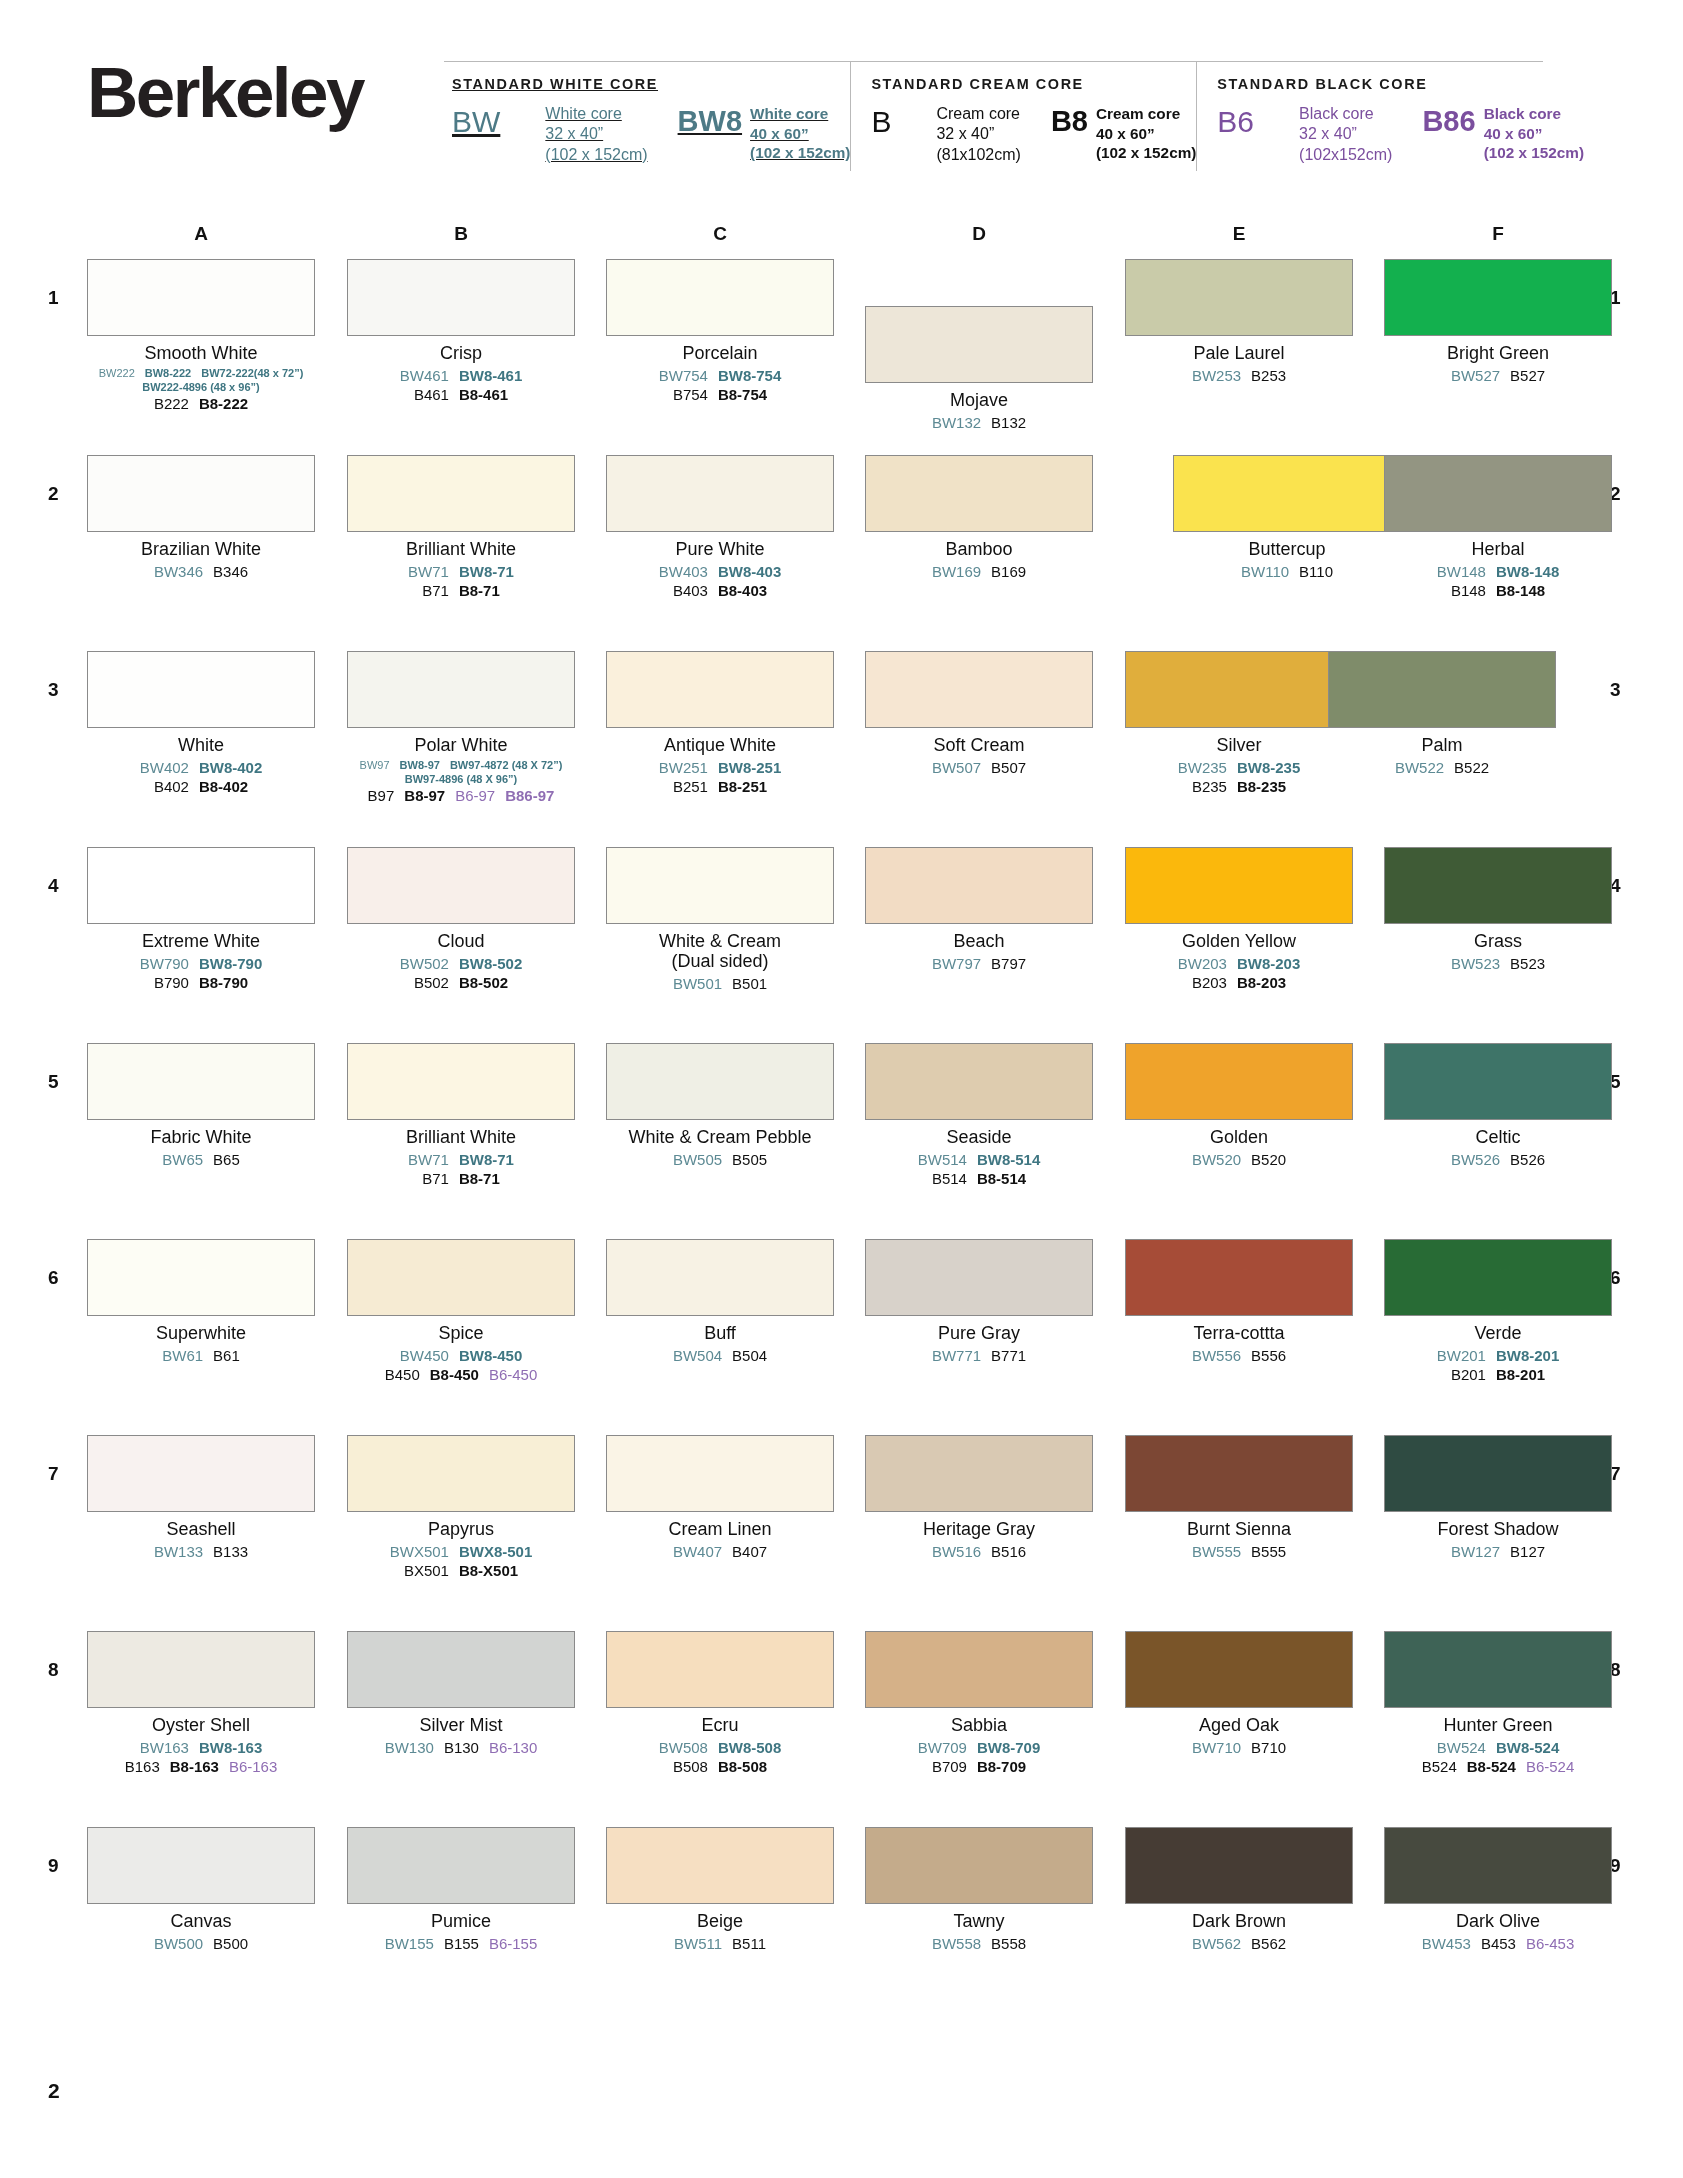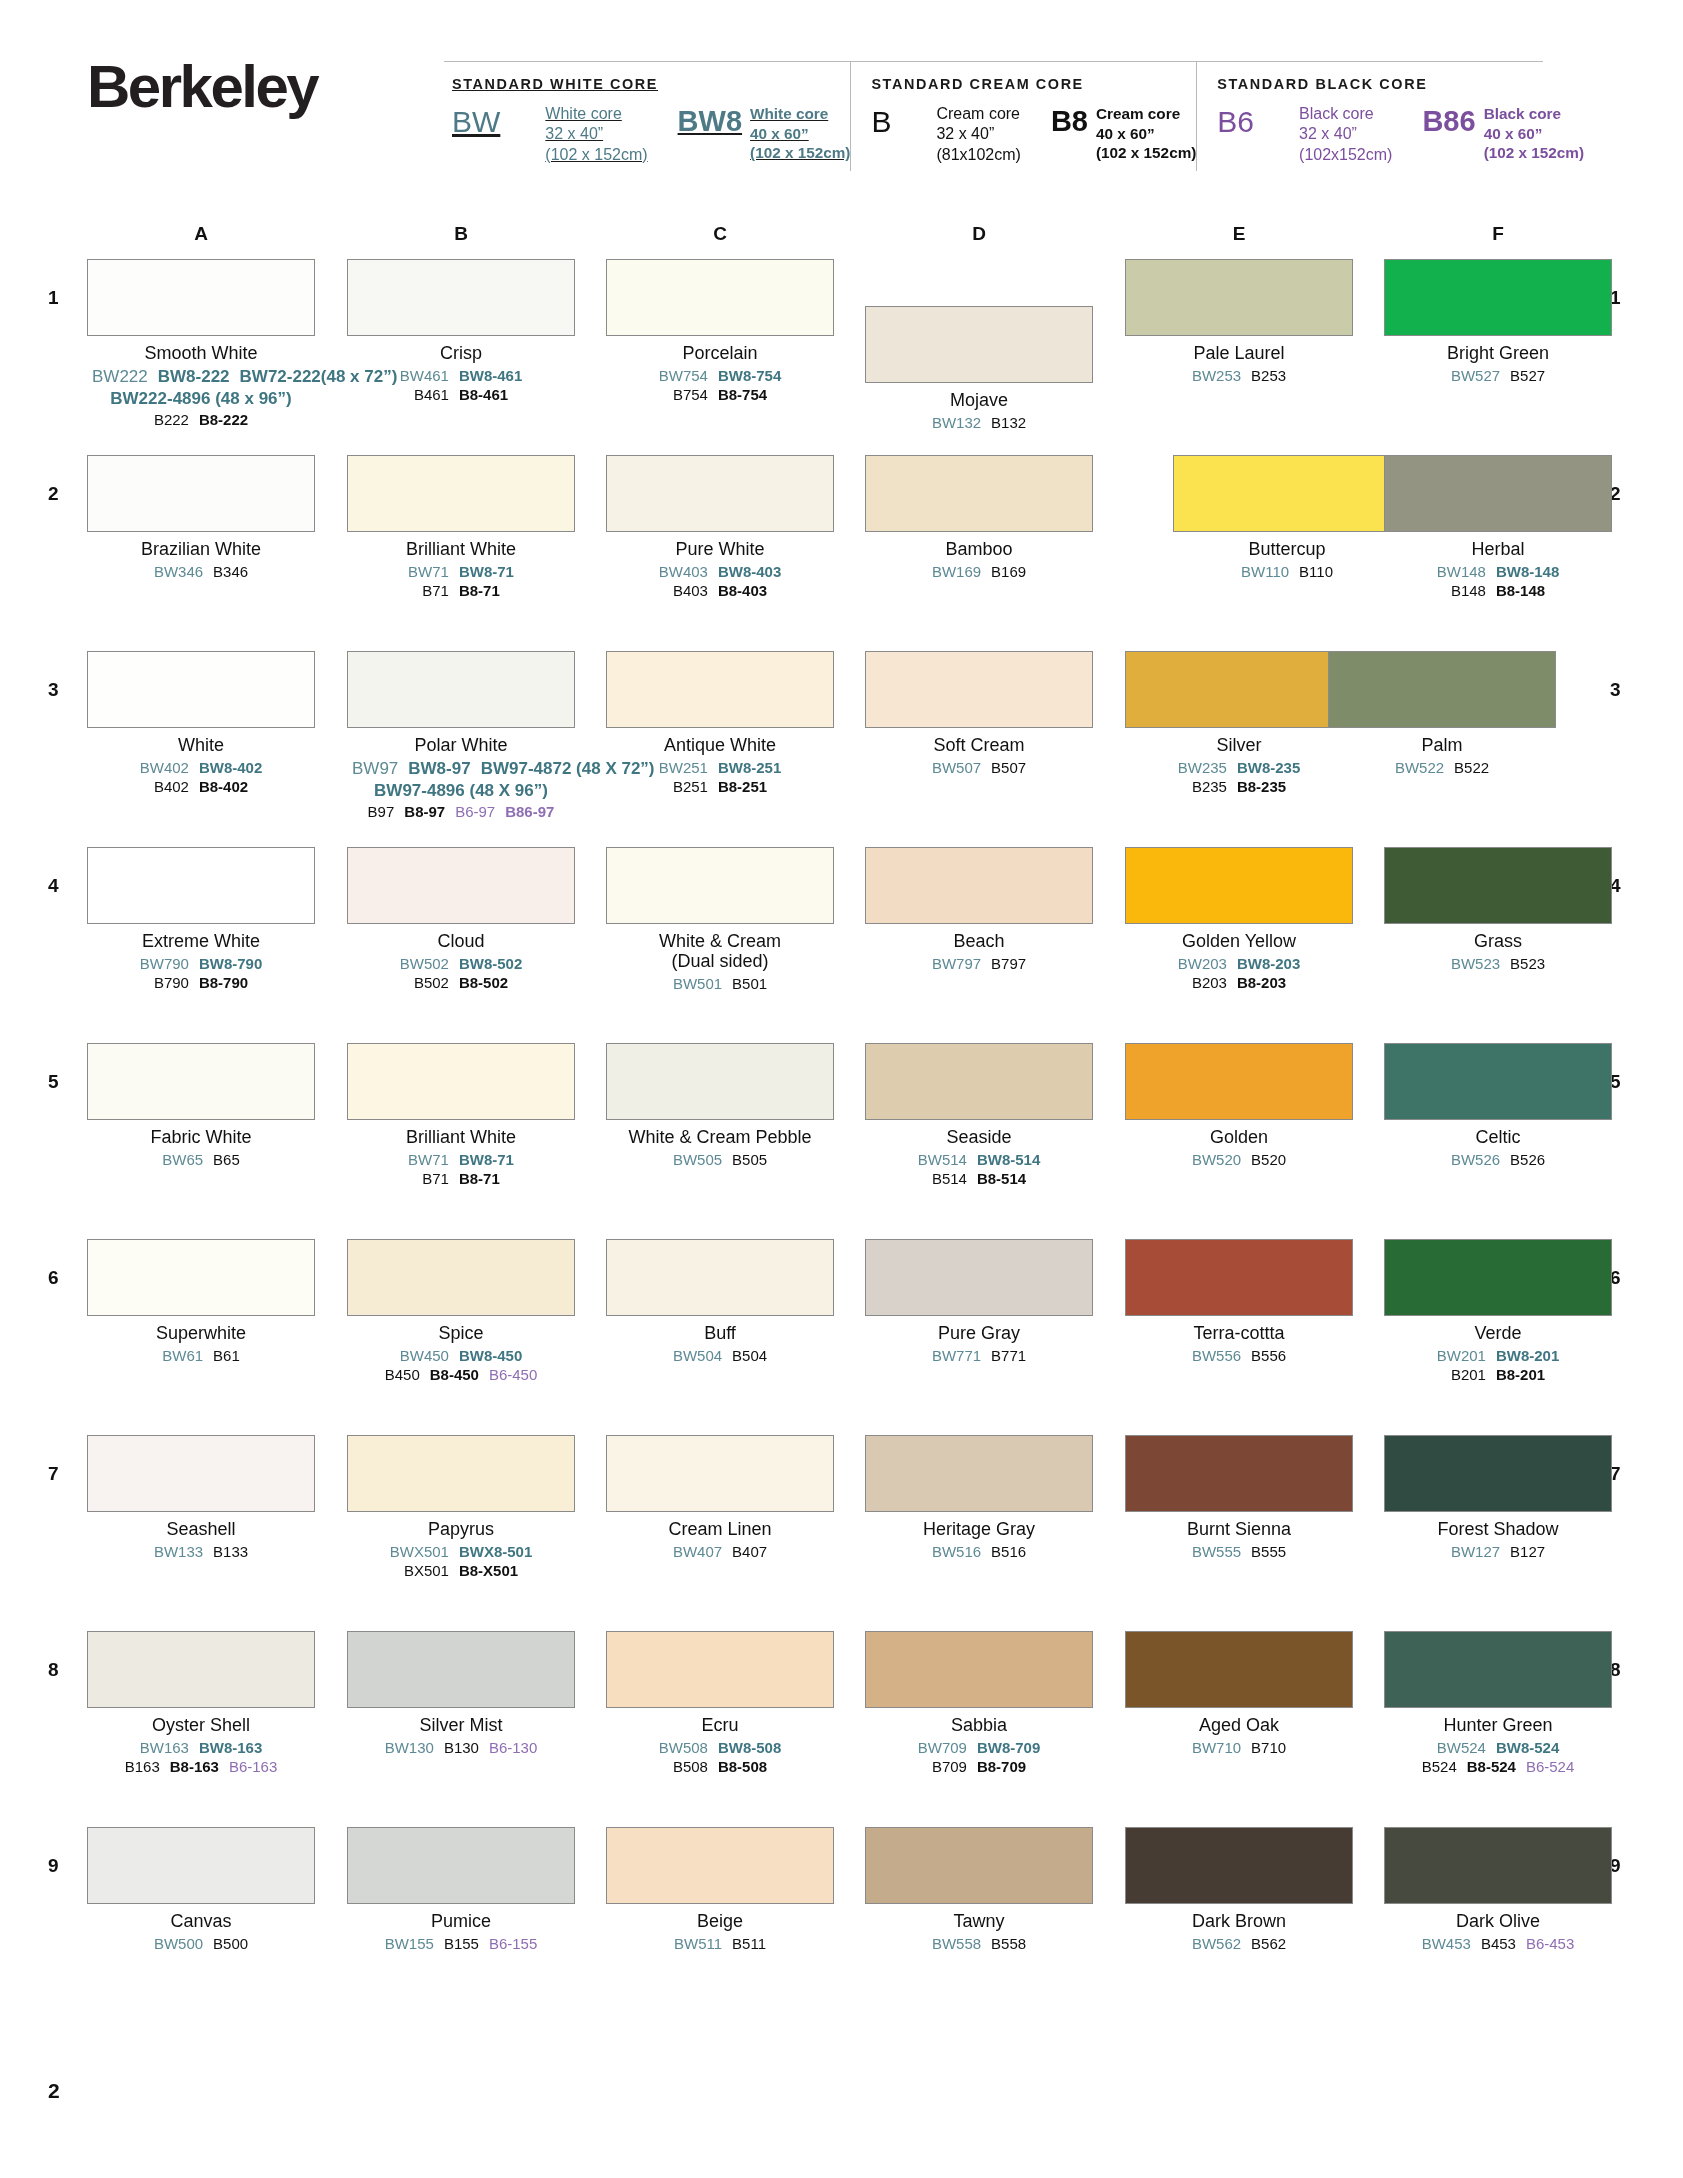--- a/index.html
+++ b/index.html
@@ -11,21 +11,21 @@
     position:relative;
     overflow:hidden;
   }
 
   
   .header{
     position:absolute;left:0;top:0;width:1683px;height:208px;
   }
   .brand{
     position:absolute;left:87px;top:57px;
-    font-size:60px;font-weight:700;letter-spacing:-2.5px;
+    font-size:71px;font-weight:700;letter-spacing:-2.5px;
     color:#231f20;line-height:1;
     font-family:"Liberation Sans", sans-serif;
   }
   .legend{
     position:absolute;left:444px;top:61px;width:1099px;
     border-top:1.5px solid #b9b9b9;
     display:flex;
   }
   .legend-group{
     padding:14px 0 6px 0;
@@ -88,21 +88,21 @@
   .code{
     font-size:15px;display:inline-block;margin:0 5px;
     white-space:nowrap;
   }
   .code.w{color:#5d8a94;font-weight:400;}
   .code.w8{color:#3f7682;font-weight:700;}
   .code.b{color:#111111;font-weight:400;}
   .code.b8{color:#111111;font-weight:700;}
   .code.p6{color:#8f6db3;font-weight:400;}
   .code.p86{color:#8f6db3;font-weight:700;}
-  .code.small{font-size:17px;}
+  .code.small{font-size:11px;}
 
   
   .page-num{
     position:absolute;left:48px;top:2079px;
     font-size:21px;font-weight:700;color:#111;
   }
 </style>
 </head>
 <body>
 

